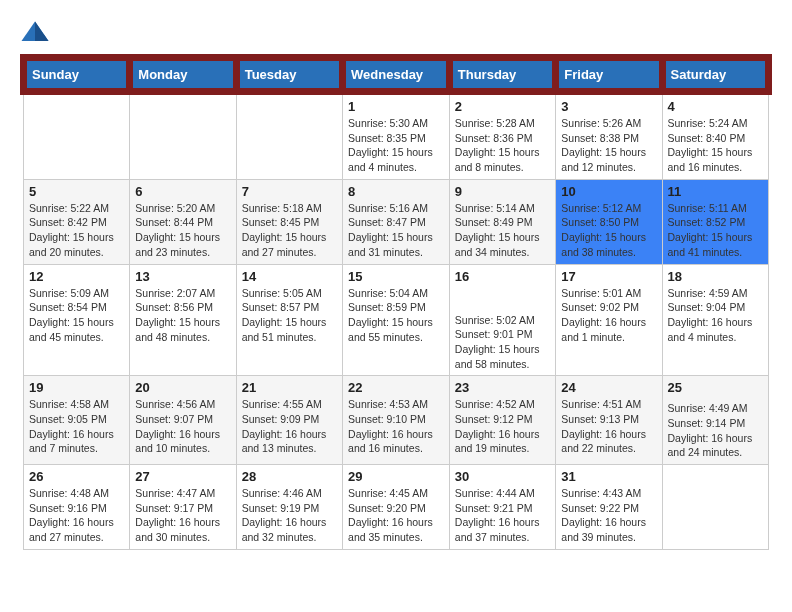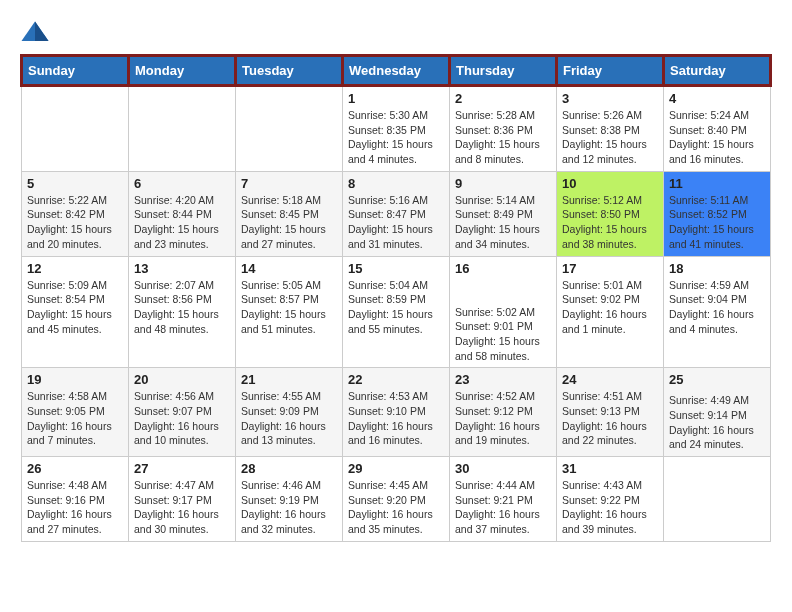--- a/index.html
+++ b/index.html
@@ -42,21 +42,21 @@
       border-collapse: collapse;
       font-size: 11px;
     }
     .calendar th {
       background-color: #2970b8;
       color: #fff;
       text-align: left;
       padding: 6px 5px;
       font-size: 13px;
       font-weight: bold;
-      border: 3px solid #7f1d1d;
+      border: 7px solid #7f1d1d;
     }
     .calendar td {
       border: 1px solid #ccc;
       vertical-align: top;
       padding: 4px 5px;
       width: 107px;
       min-height: 80px;
       background: #fff;
     }
     .calendar tr:nth-child(even) td {
@@ -146,21 +146,21 @@
       <tr>
         <td style="background: rgb(245, 245, 245);">
           <div class="day-num">5</div>
           <div class="day-info" style="white-space: pre-line;">Sunrise: 5:22 AM
 Sunset: 8:42 PM
 Daylight: 15 hours
 and 20 minutes.</div>
         </td>
         <td style="background: rgb(245, 245, 245);">
           <div class="day-num">6</div>
-          <div class="day-info" style="white-space: pre-line;">Sunrise: 4:20 AM
+          <div class="day-info" style="white-space: pre-line;">Sunrise: 5:20 AM
 Sunset: 8:44 PM
 Daylight: 15 hours
 and 23 minutes.</div>
         </td>
         <td style="background: rgb(245, 245, 245);">
           <div class="day-num">7</div>
           <div class="day-info" style="white-space: pre-line;">Sunrise: 5:18 AM
 Sunset: 8:45 PM
 Daylight: 15 hours
 and 27 minutes.</div>
@@ -172,21 +172,21 @@
 Daylight: 15 hours
 and 31 minutes.</div>
         </td>
         <td style="background: rgb(245, 245, 245);">
           <div class="day-num">9</div>
           <div class="day-info" style="white-space: pre-line;">Sunrise: 5:14 AM
 Sunset: 8:49 PM
 Daylight: 15 hours
 and 34 minutes.</div>
         </td>
-        <td style="background: #bef264;">
+        <td style="background: #3b82f6;">
           <div class="day-num">10</div>
           <div class="day-info" style="white-space: pre-line;">Sunrise: 5:12 AM
 Sunset: 8:50 PM
 Daylight: 15 hours
 and 38 minutes.</div>
         </td>
         <td style="background: #3b82f6;">
           <div class="day-num">11</div>
           <div class="day-info" style="white-space: pre-line;">Sunrise: 5:11 AM
 Sunset: 8:52 PM

